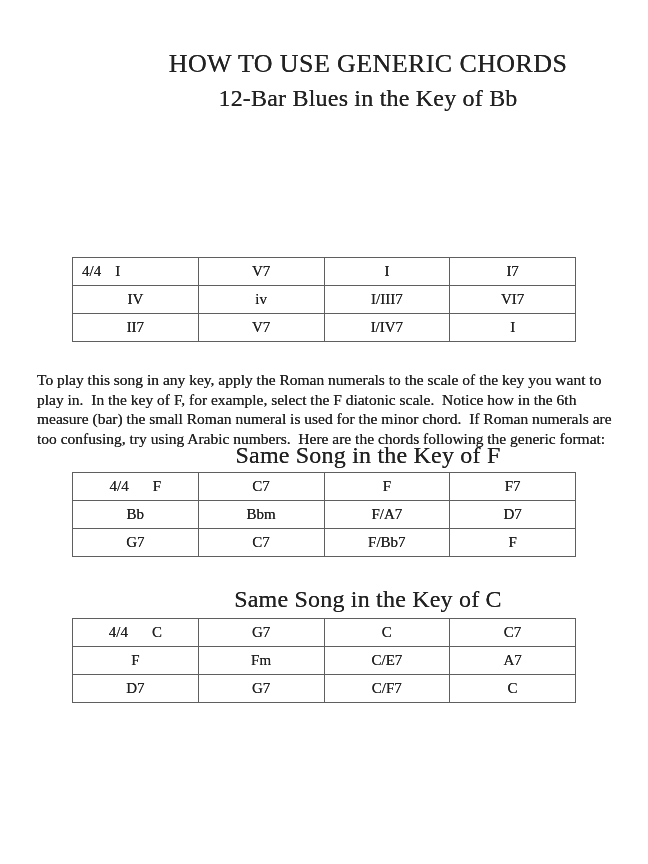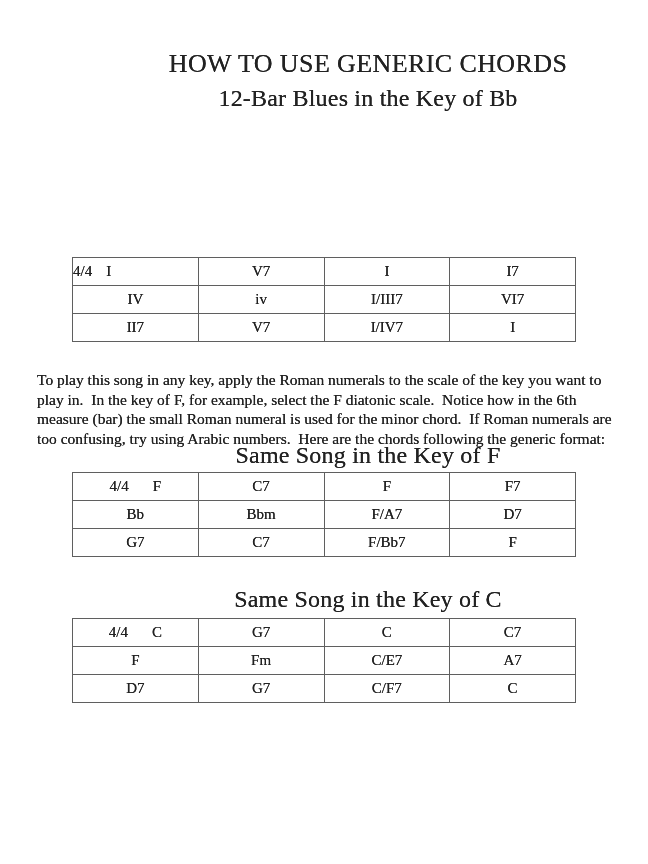--- a/index.html
+++ b/index.html
@@ -41,21 +41,21 @@
   .chord-table td {
     border: 1px solid #5f5f5f;
     height: 28px;
     text-align: center;
     vertical-align: middle;
     font-size: 15px;
     padding: 0;
     text-shadow: 0 0 0.4px #2a2a2a;
   }
   .sig-chord { margin-left: 24px; }
-  .left-sig td.sig-cell { text-align: left; }
+  .left-sig td.sig-cell { text-align: left; padding-left: 9px; }
   .left-sig .sig-chord { margin-left: 14px; }
   .body-paragraph {
     position: absolute;
     left: 37px;
     top: 342px;
     width: 576px;
     font-size: 15.5px;
     line-height: 19.6px;
     white-space: pre-wrap;
     text-shadow: 0 0 0.4px #2a2a2a;

